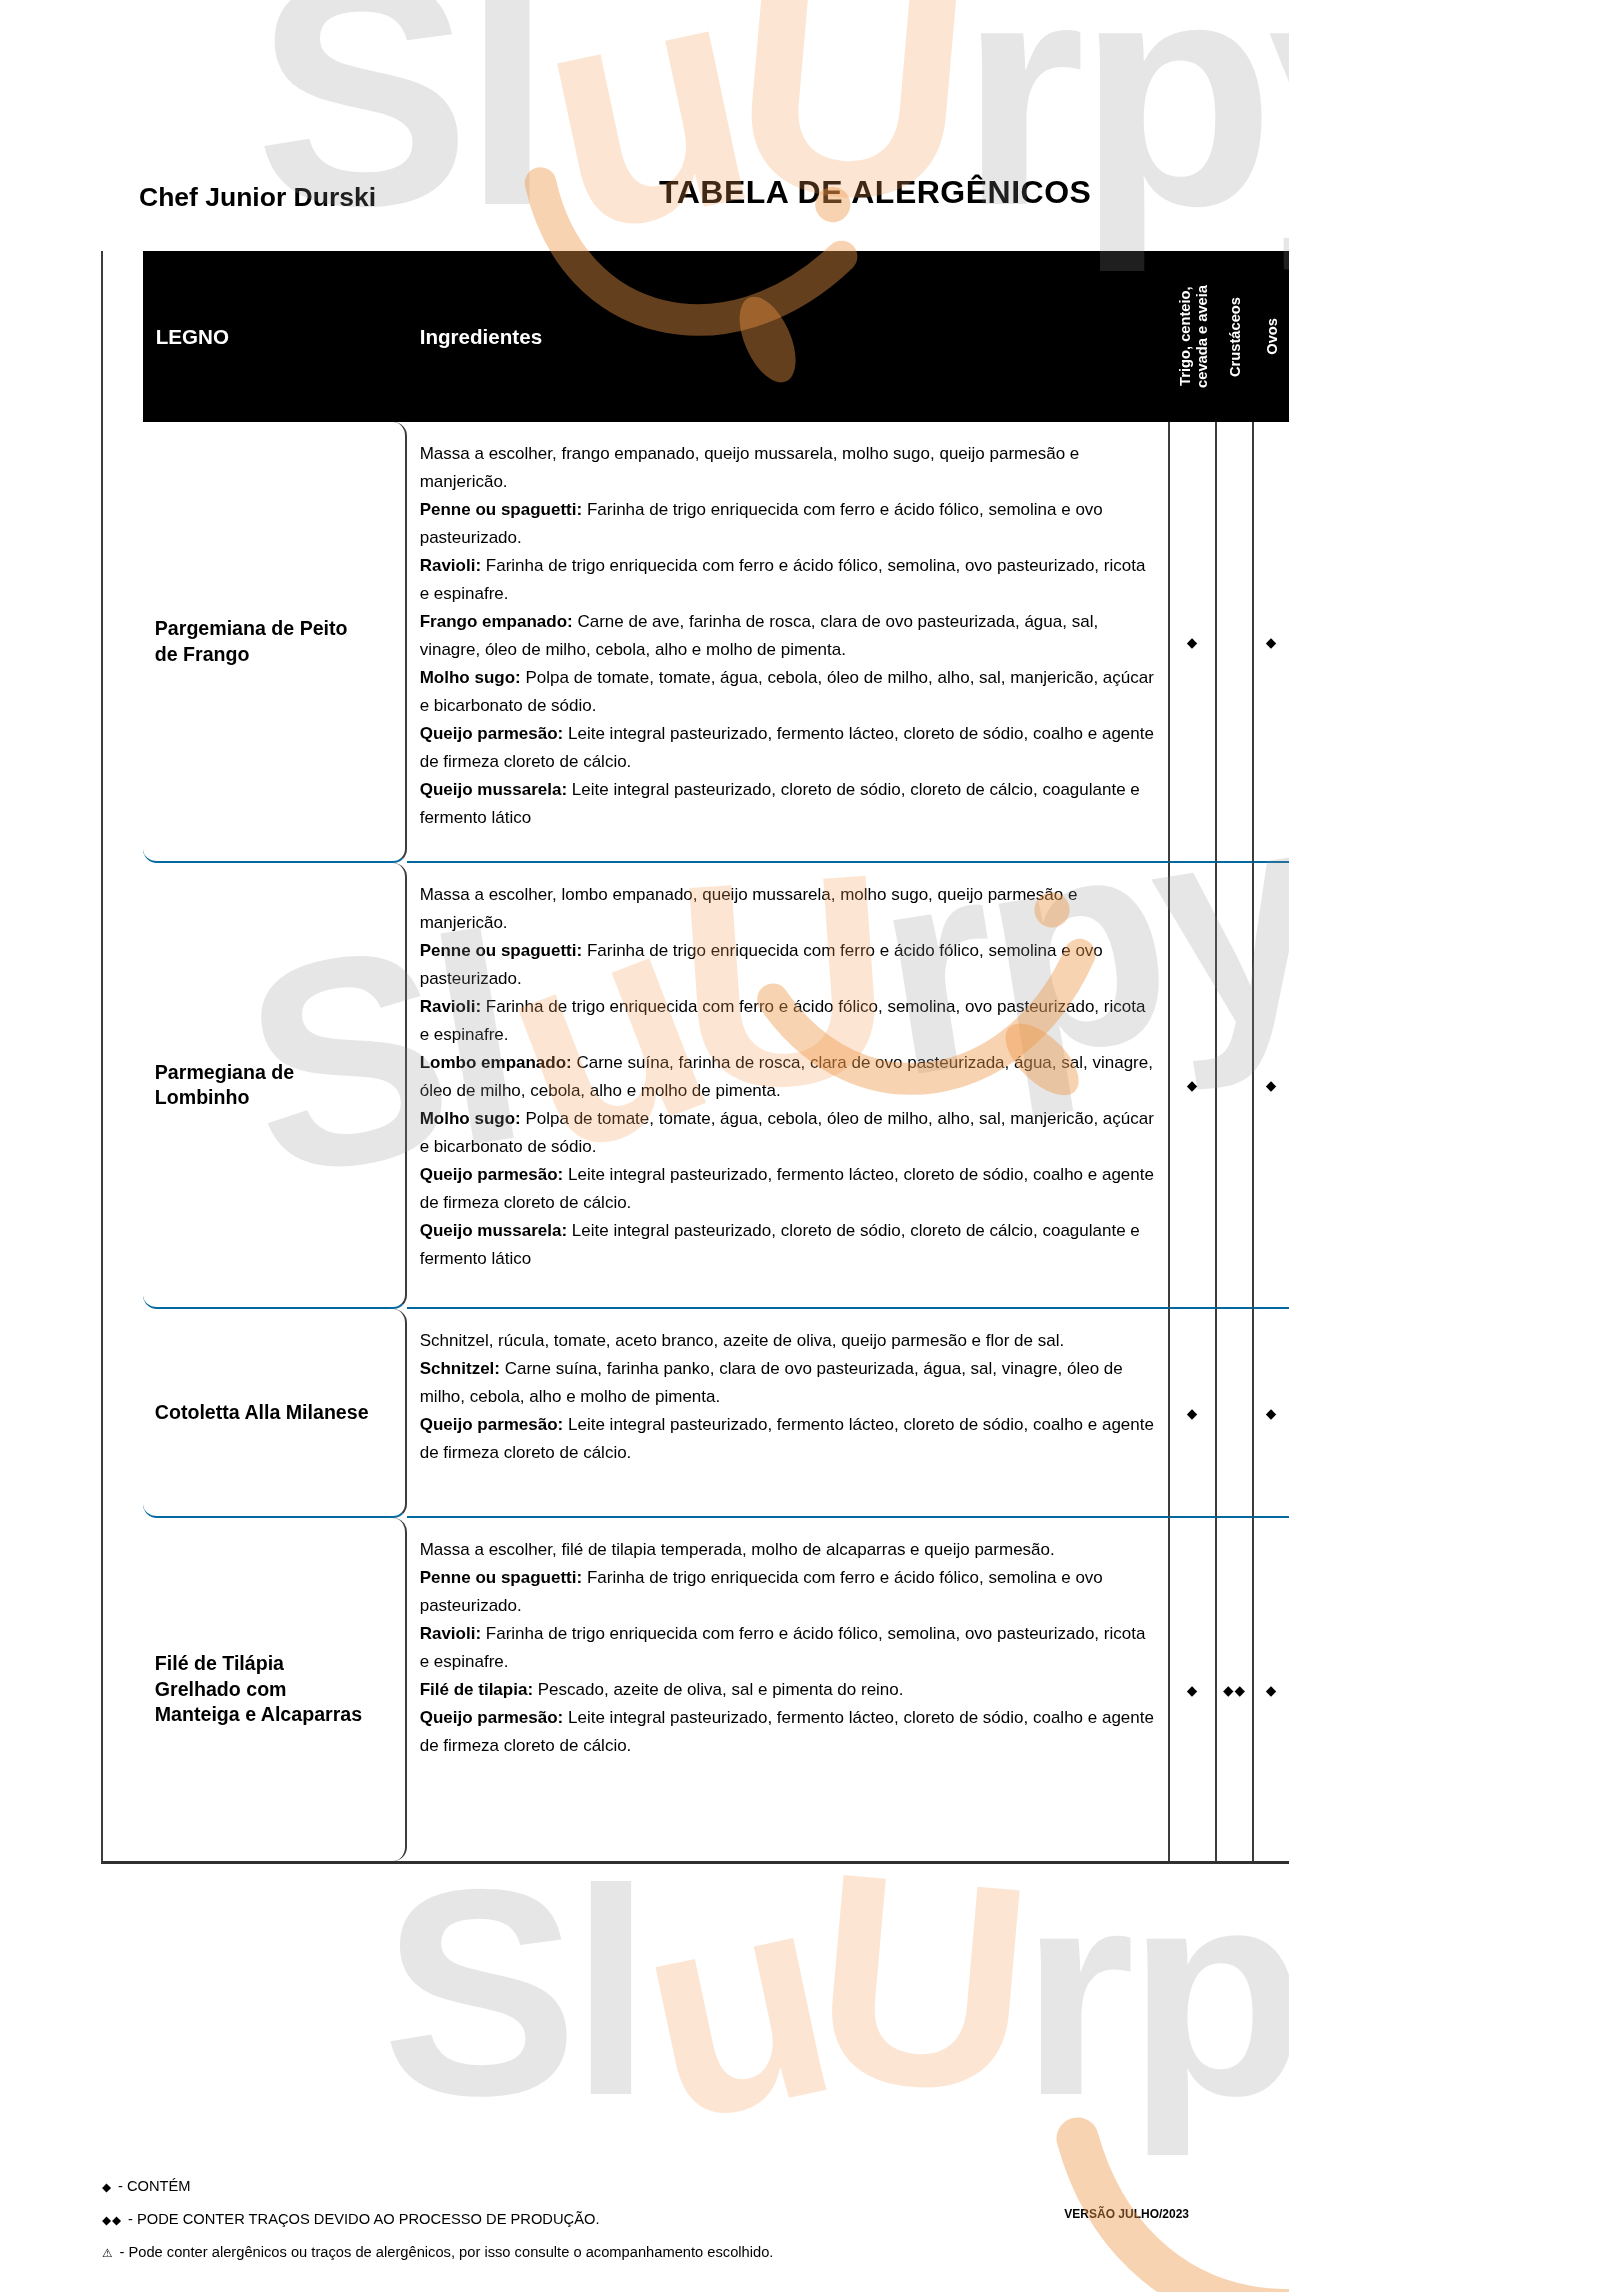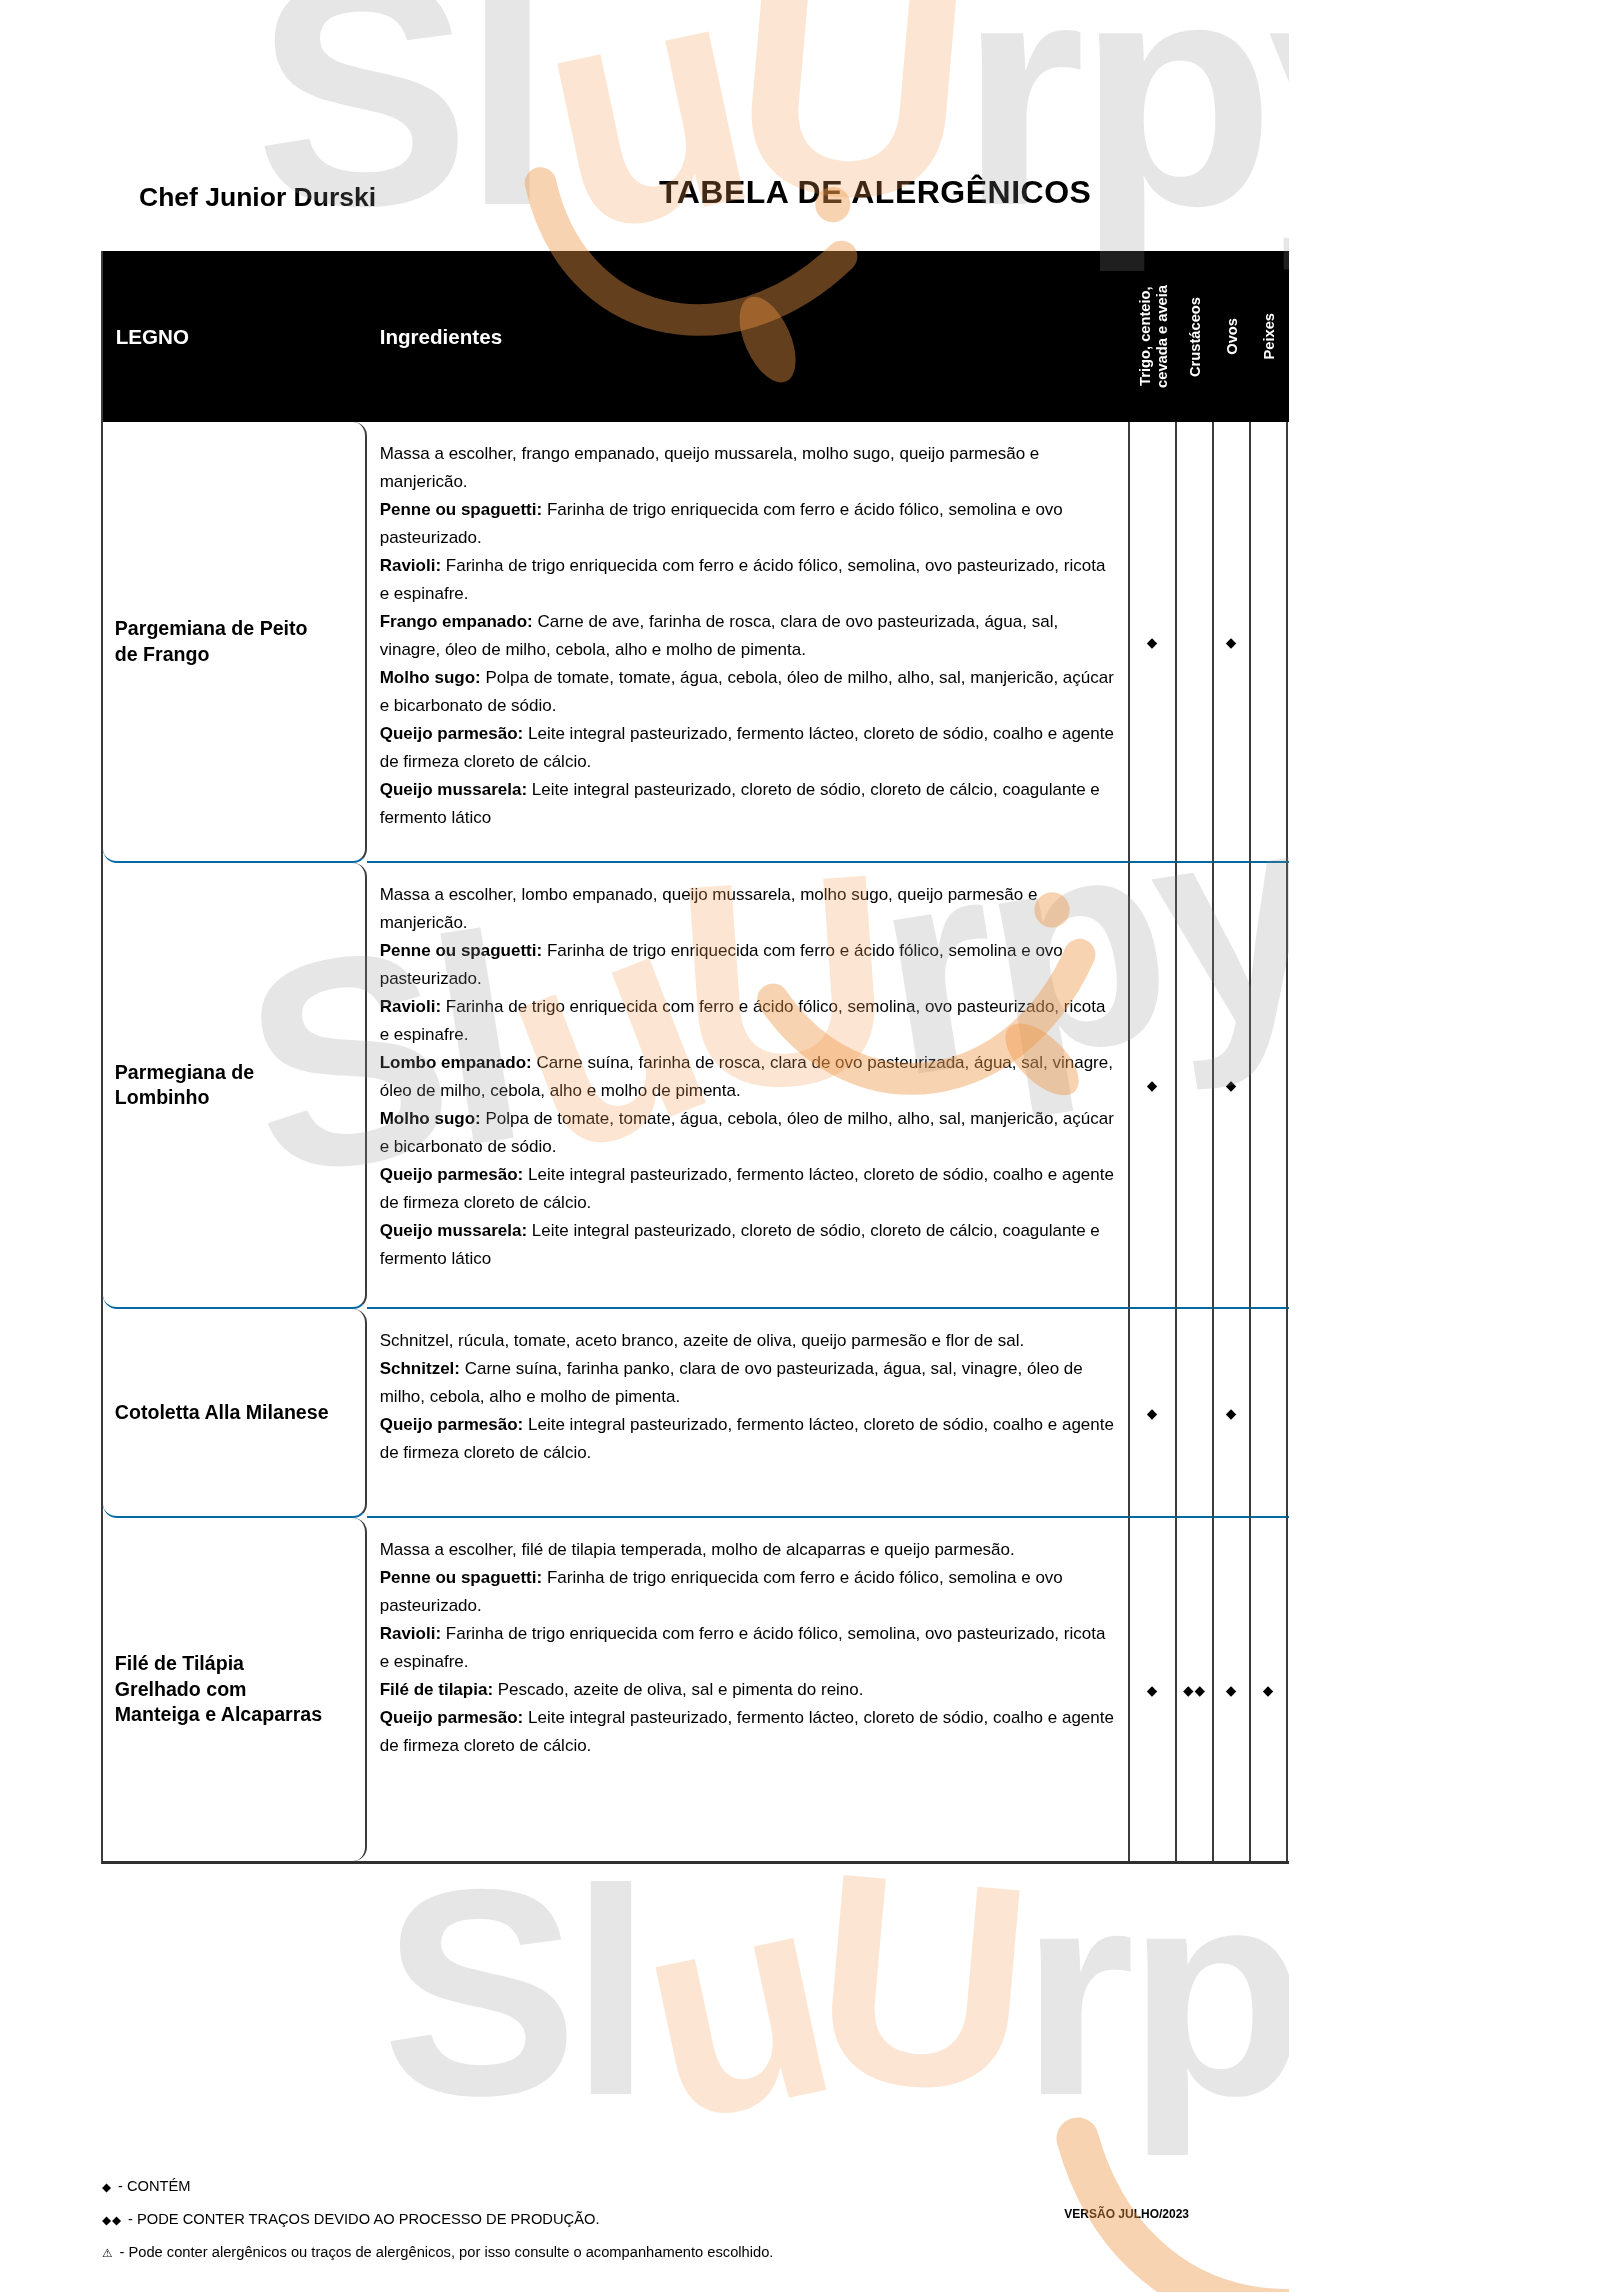--- a/index.html
+++ b/index.html
@@ -7,21 +7,21 @@
         font-family:"Liberation Sans", sans-serif;color:#000;}
   
   .chef{position:absolute;left:139px;top:182px;font-size:26.5px;font-weight:bold;}
   .doc-title{position:absolute;left:659px;top:174px;font-size:32px;font-weight:bold;letter-spacing:0.5px;}
   .brand{position:absolute;left:1316px;top:176px;font-size:39px;font-weight:600;
          font-family:Liberation Sans, sans-serif;letter-spacing:1px;}
   
   .tbl{position:absolute;left:101px;top:251px;display:grid;
        grid-template-columns:264px 763px 47px 37px 37px 37px 41px 37px 37px 37px 39px 41px;
        grid-template-rows:171px 441px 446px 209px 343px;
-       border-left:2px solid #3c3c3c;border-bottom:3.9px solid #303030;z-index:10;}
+       border-left:2px solid #3c3c3c;border-bottom:3.9px solid #303030;z-index:10;padding-left:40px;}
   .hc{background:#000;color:#fff;}
   .hc.txt{display:flex;align-items:center;padding-left:12.7px;font-size:20.6px;font-weight:bold;}
   .hc.lab{display:flex;align-items:center;justify-content:center;}
   .vlab{writing-mode:vertical-rl;transform:rotate(180deg);white-space:pre-line;
         font-size:14.7px;font-weight:bold;line-height:16.7px;text-align:center;}
   .bc{border-right:2px solid #3c3c3c;border-bottom:2px solid #0369a1;background:transparent;}
   .tbl > .bc:nth-last-child(-n+12){border-bottom:0;}
   .nc{display:flex;align-items:center;padding:0 7.8px 0 11.8px;font-weight:bold;
       font-size:19.6px;line-height:25.5px;white-space:pre-line;border-radius:14px;}
   .ic{padding:17.6px 11.8px 0 12.7px;font-size:17px;line-height:28px;}

